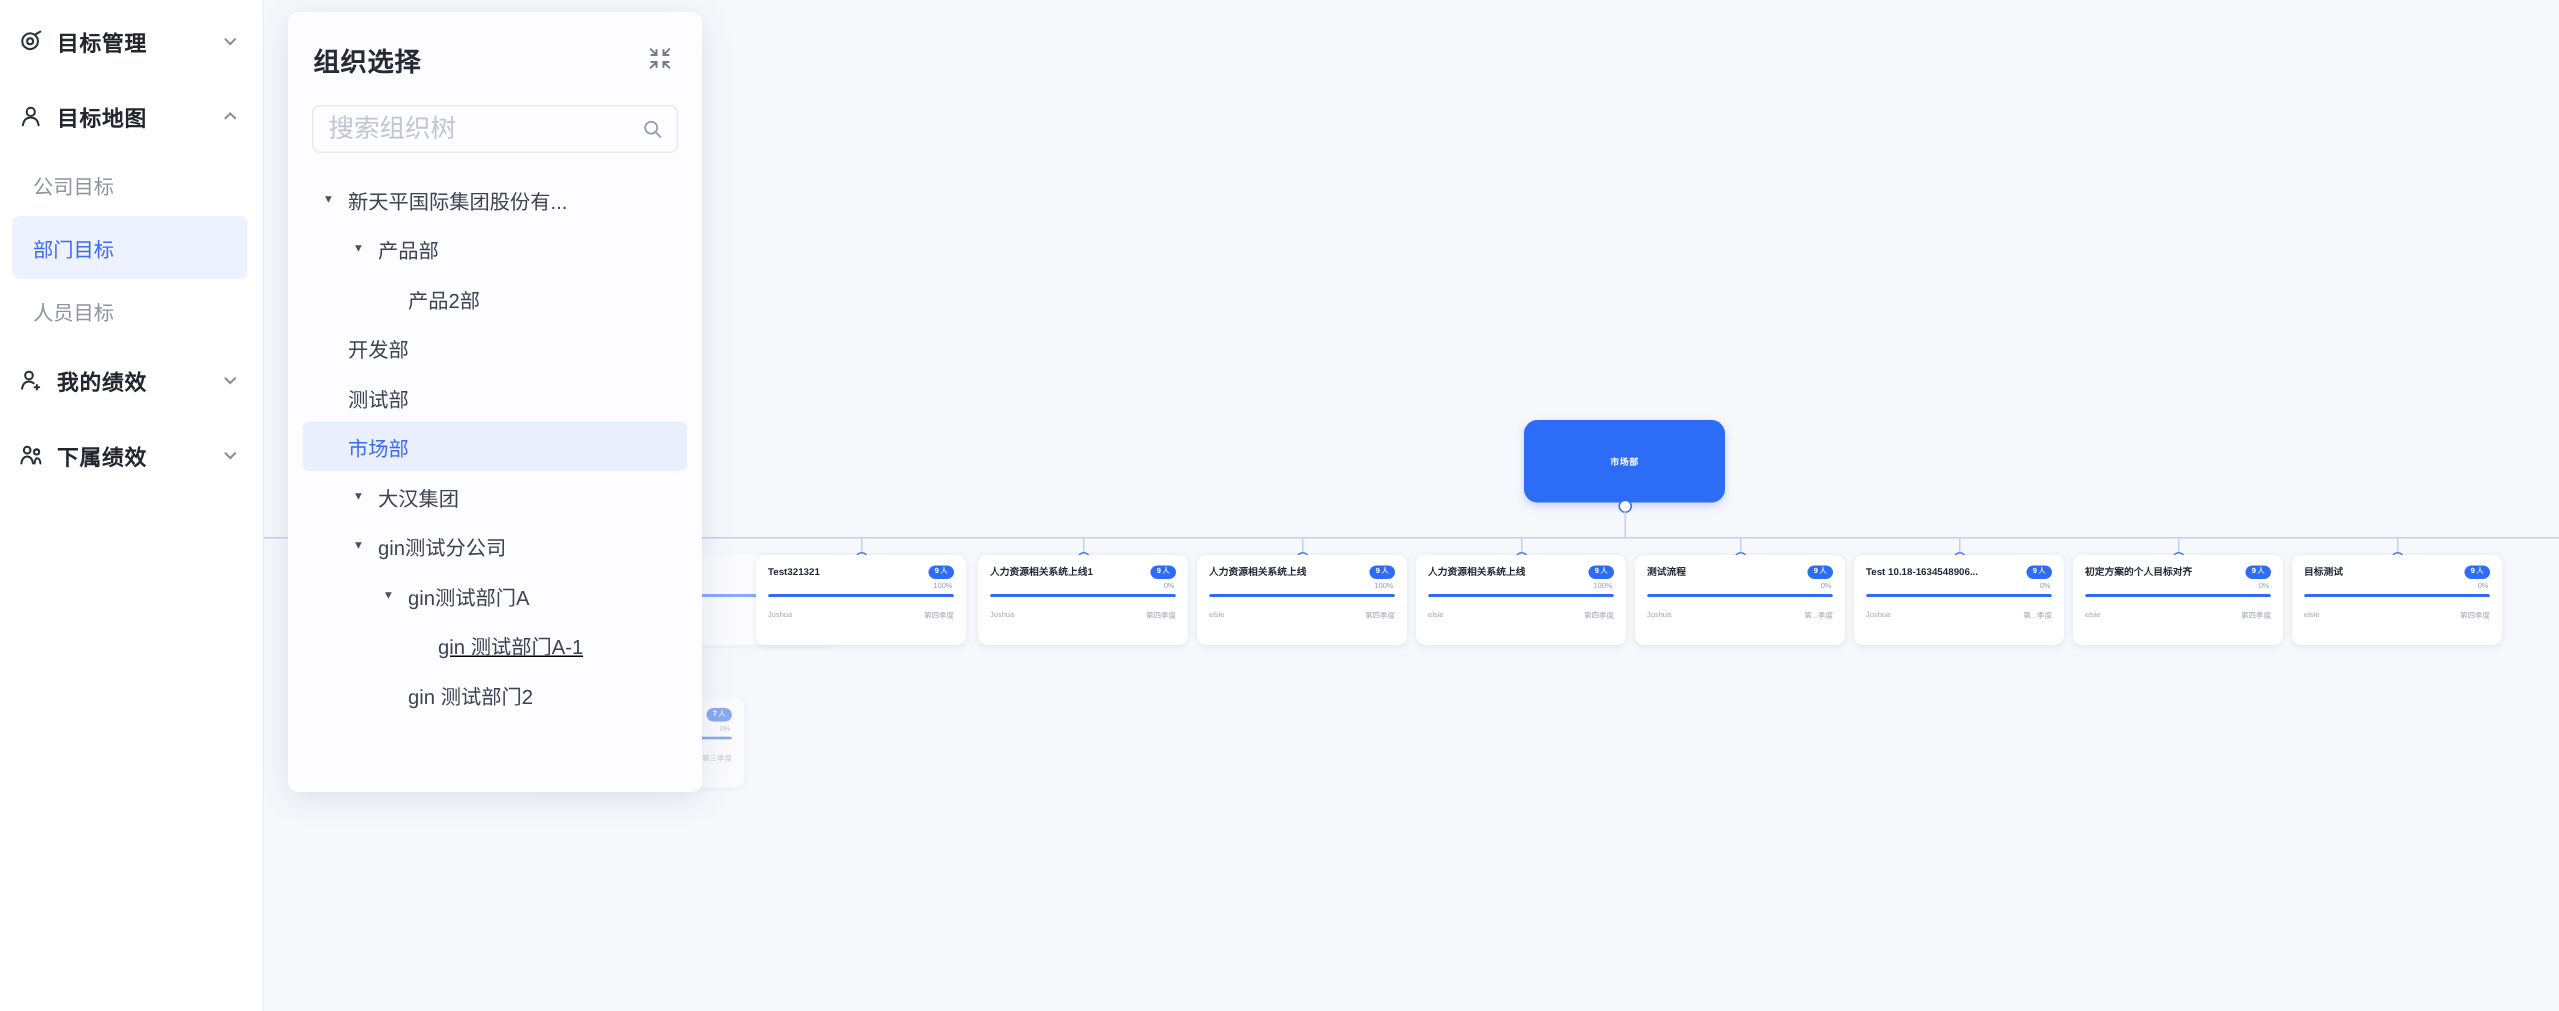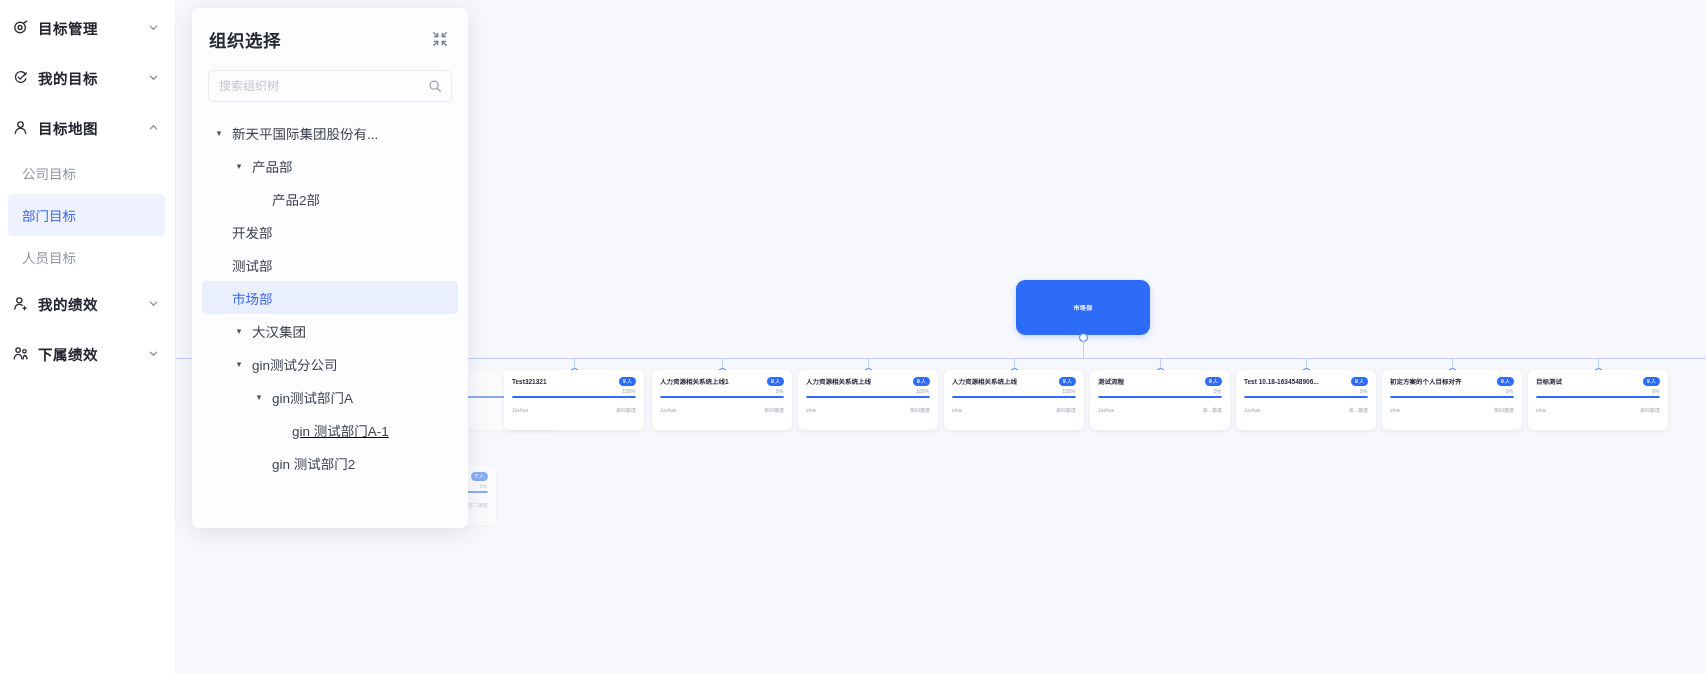--- a/index.html
+++ b/index.html
@@ -161,21 +161,21 @@
   .org-search-wrap { padding: 0 16px; }
   .org-search {
     position: relative; height: 32px;
     border: 1px solid #e8eaf0; border-radius: 5px;
     background: #fdfdff; display: flex; align-items: center;
   }
   .org-search input {
     border: 0; outline: none; background: transparent;
     width: 100%; height: 100%;
     padding: 0 30px 0 10px;
-    font-size: 12px; color: #333;
+    font-size: 17px; color: #333;
     font-family: "Liberation Sans", sans-serif;
   }
   .org-search input::placeholder { color: #c2c6d0; }
   .org-search .s-ico {
     position: absolute; right: 9px; top: 50%; transform: translateY(-50%);
     width: 14px; height: 14px; color: #9ba1ae;
   }
   .org-tree { padding: 14px 10px 0 10px; }
   .tree-row {
     display: flex; align-items: center;
@@ -435,34 +435,20 @@
         </svg>
       </span>
       <span class="nav-label">目标管理</span>
       <span class="chev">
         <svg width="11" height="11" viewBox="0 0 12 12" fill="none" stroke="#8a90a0" stroke-width="1.5" stroke-linecap="round">
             <path d="M2.5 4.5 L6 8 L9.5 4.5"></path>
           </svg>
       </span>
     </div>
 
-    <div class="nav-item">
-      <span class="nav-ico">
-        <svg width="17" height="17" viewBox="0 0 20 20" fill="none" stroke="#2b2f38" stroke-width="1.6">
-          <path d="M16 6.5 A6.3 6.3 0 1 0 16.4 11.5" stroke-linecap="round"></path>
-          <path d="M7.5 9.8 L9.6 11.9 L16.8 4.6" stroke-linecap="round" stroke-linejoin="round"></path>
-        </svg>
-      </span>
-      <span class="nav-label">我的目标</span>
-      <span class="chev">
-        <svg width="11" height="11" viewBox="0 0 12 12" fill="none" stroke="#8a90a0" stroke-width="1.5" stroke-linecap="round">
-            <path d="M2.5 4.5 L6 8 L9.5 4.5"></path>
-          </svg>
-      </span>
-    </div>
 
     <div class="nav-item">
       <span class="nav-ico">
         <svg width="17" height="17" viewBox="0 0 20 20" fill="none" stroke="#2b2f38" stroke-width="1.6">
           <circle cx="10" cy="6.6" r="3.2"></circle>
           <path d="M3.8 17 C4.4 12.8 7 11 10 11 C13 11 15.6 12.8 16.2 17" stroke-linecap="round"></path>
         </svg>
       </span>
       <span class="nav-label">目标地图</span>
       <span class="chev">

